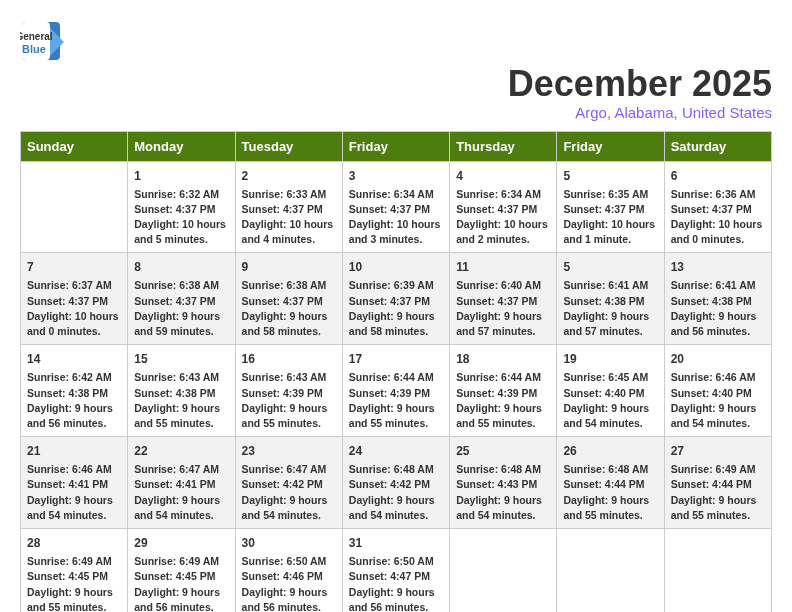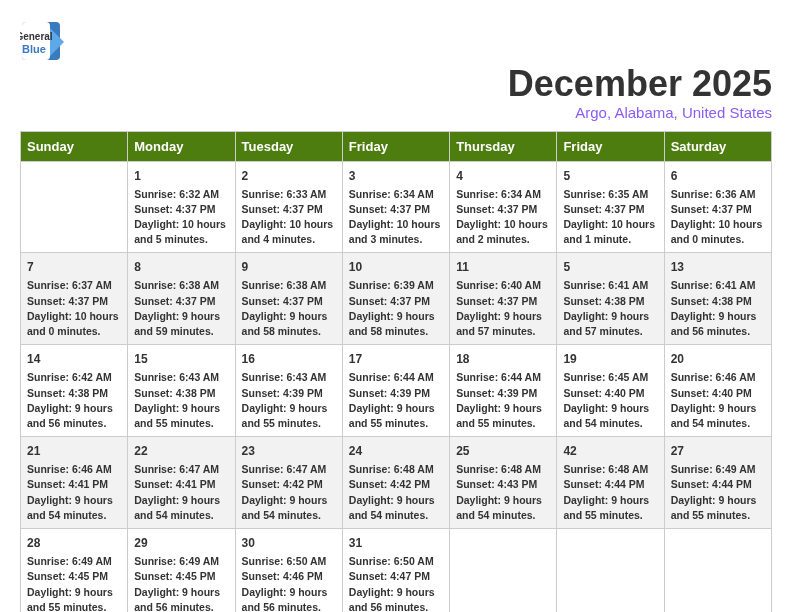--- a/index.html
+++ b/index.html
@@ -223,21 +223,21 @@
         </td>
         <td>
           <span class="day-num">24</span>
           <div class="cell-content">Sunrise: 6:48 AM<br>Sunset: 4:42 PM<br>Daylight: 9 hours<br>and 54 minutes.</div>
         </td>
         <td>
           <span class="day-num">25</span>
           <div class="cell-content">Sunrise: 6:48 AM<br>Sunset: 4:43 PM<br>Daylight: 9 hours<br>and 54 minutes.</div>
         </td>
         <td>
-          <span class="day-num">42</span>
+          <span class="day-num">26</span>
           <div class="cell-content">Sunrise: 6:48 AM<br>Sunset: 4:44 PM<br>Daylight: 9 hours<br>and 55 minutes.</div>
         </td>
         <td>
           <span class="day-num">27</span>
           <div class="cell-content">Sunrise: 6:49 AM<br>Sunset: 4:44 PM<br>Daylight: 9 hours<br>and 55 minutes.</div>
         </td>
       </tr>
       <tr>
         <td>
           <span class="day-num">28</span>

